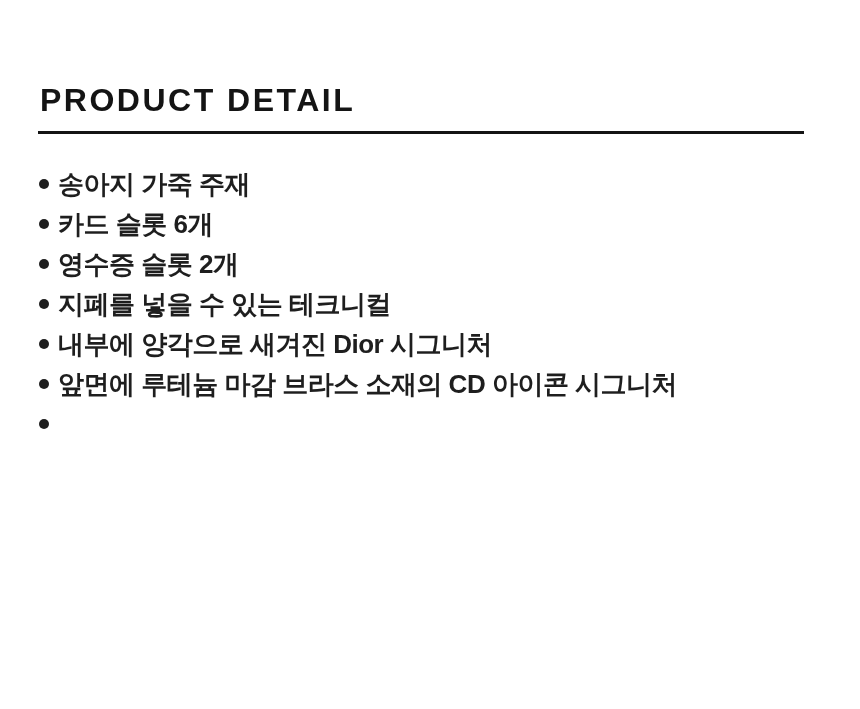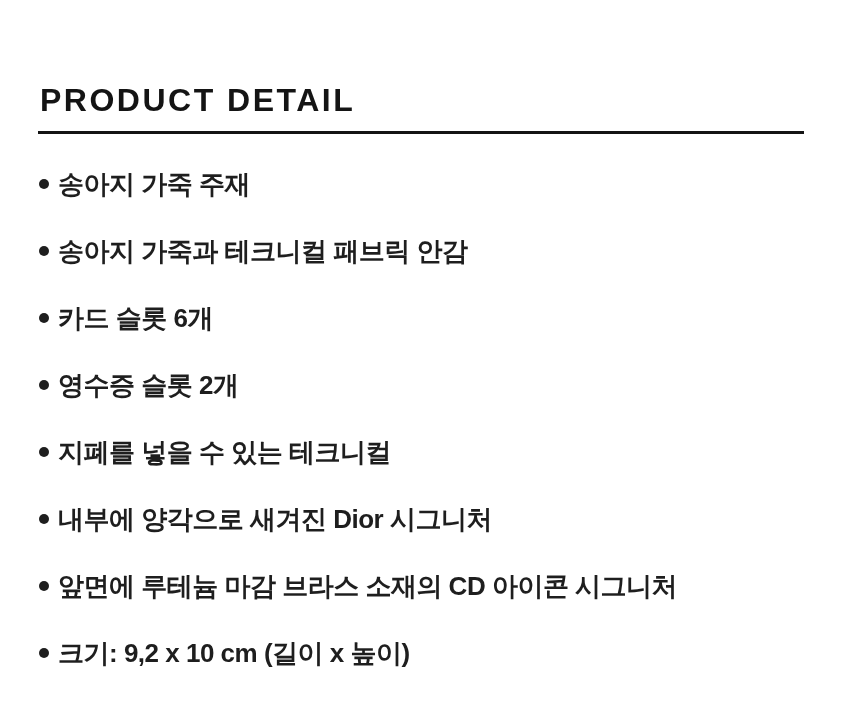--- a/index.html
+++ b/index.html
@@ -42,21 +42,20 @@
   }
   .detail-item {
     display: flex;
     align-items: flex-start;
     font-size: 26px;
     line-height: 40px;
     font-weight: 700;
     letter-spacing: -0.5px;
     color: #1e1e1e;
     white-space: nowrap;
-    margin-top: 27px;
   }
   .bullet {
     flex: none;
     width: 10px;
     height: 10px;
     border-radius: 50%;
     background: #1e1e1e;
     margin: 15px 9px 0 1px;
   }
   .item-text .line {
@@ -67,26 +66,20 @@
 <body>
 
 <div class="page">
   <h1 class="section-title">PRODUCT DETAIL</h1>
   <div class="divider"></div>
   <ul class="detail-list" id="detail-list">
       <li class="detail-item">
         <span class="bullet"></span>
         <span class="item-text">
           <span class="line">송아지 가죽 주재</span>
-        </span>
-      </li>
-      <li class="detail-item">
-        <span class="bullet"></span>
-        <span class="item-text">
-          <span class="line">송아지 가죽과 테크니컬 패브릭 안감</span>
         </span>
       </li>
       <li class="detail-item">
         <span class="bullet"></span>
         <span class="item-text">
           <span class="line">카드 슬롯 6개</span>
         </span>
       </li>
       <li class="detail-item">
         <span class="bullet"></span>
@@ -107,21 +100,15 @@
         </span>
       </li>
       <li class="detail-item">
         <span class="bullet"></span>
         <span class="item-text">
           <span class="line">앞면에 루테늄 마감 브라스 소재의 CD 아이콘 시그니처</span>
         </span>
       </li>
       <li class="detail-item">
         <span class="bullet"></span>
-        <span class="item-text">
-          <span class="line">크기: 9,2 x 10 cm (길이 x 높이)</span>
-        </span>
-      </li>
-      <li class="detail-item">
-        <span class="bullet"></span>
       </li>
     </ul>
 </div>
 
 </body></html>

